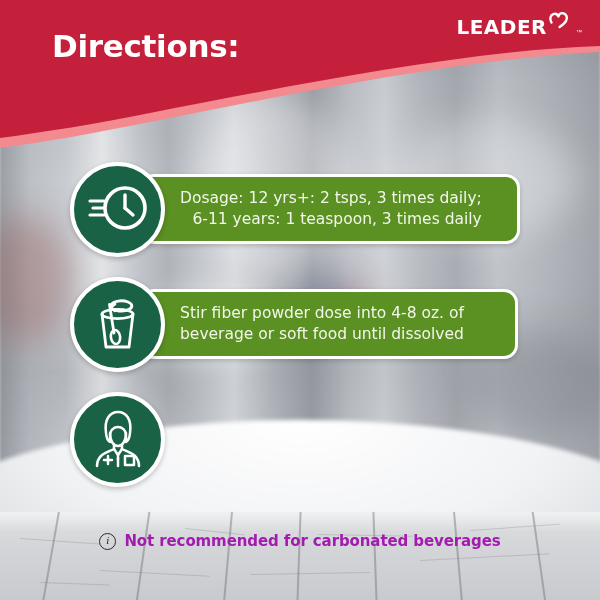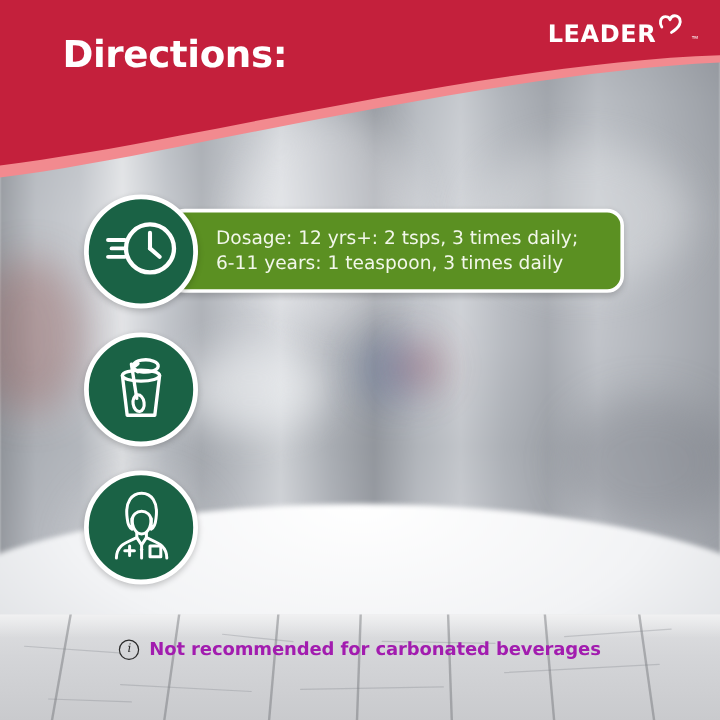--- a/index.html
+++ b/index.html
@@ -155,20 +155,21 @@
     margin-bottom: 2px;
     margin-left: 1px;
   }
 
   
   .rows {
     position: absolute;
     left: 0;
     top: 162px;
     width: 600px;
+    text-align: right;
   }
   .row {
     position: relative;
     height: 95px;
     margin-bottom: 20px;
   }
   .icon-badge {
     position: absolute;
     left: 70px;
     top: 0;
@@ -320,20 +321,24 @@
             <g stroke="#ffffff" stroke-width="3.4" stroke-linecap="round">
               <line x1="38" y1="26" x2="38" y2="13"></line>
               <line x1="38" y1="26" x2="46" y2="33"></line>
             </g>
           </svg>
         </span>
       </div>
     </div>
 
     <div class="row">
+      <div class="pill pill-w2">
+        <div class="pill-text">Stir fiber powder dose into 4-8 oz. of
+beverage or soft food until dissolved</div>
+      </div>
       <div class="icon-badge">
         <span>
           <svg width="58" height="60" viewBox="0 0 58 60" xmlns="http://www.w3.org/2000/svg">
             <g fill="none" stroke="#ffffff" stroke-width="2.8" stroke-linecap="round" stroke-linejoin="round">
 
               <path d="M13,21 L17,54 L40,54 L44,21"></path>
               <ellipse cx="28.5" cy="21" rx="15.5" ry="4.6"></ellipse>
 
               <path d="M22,12 C24,8 33,6.5 39,9 C44.5,11.2 44,15.5 38,17.2
                        C32,19 25,18 22,15"></path>

